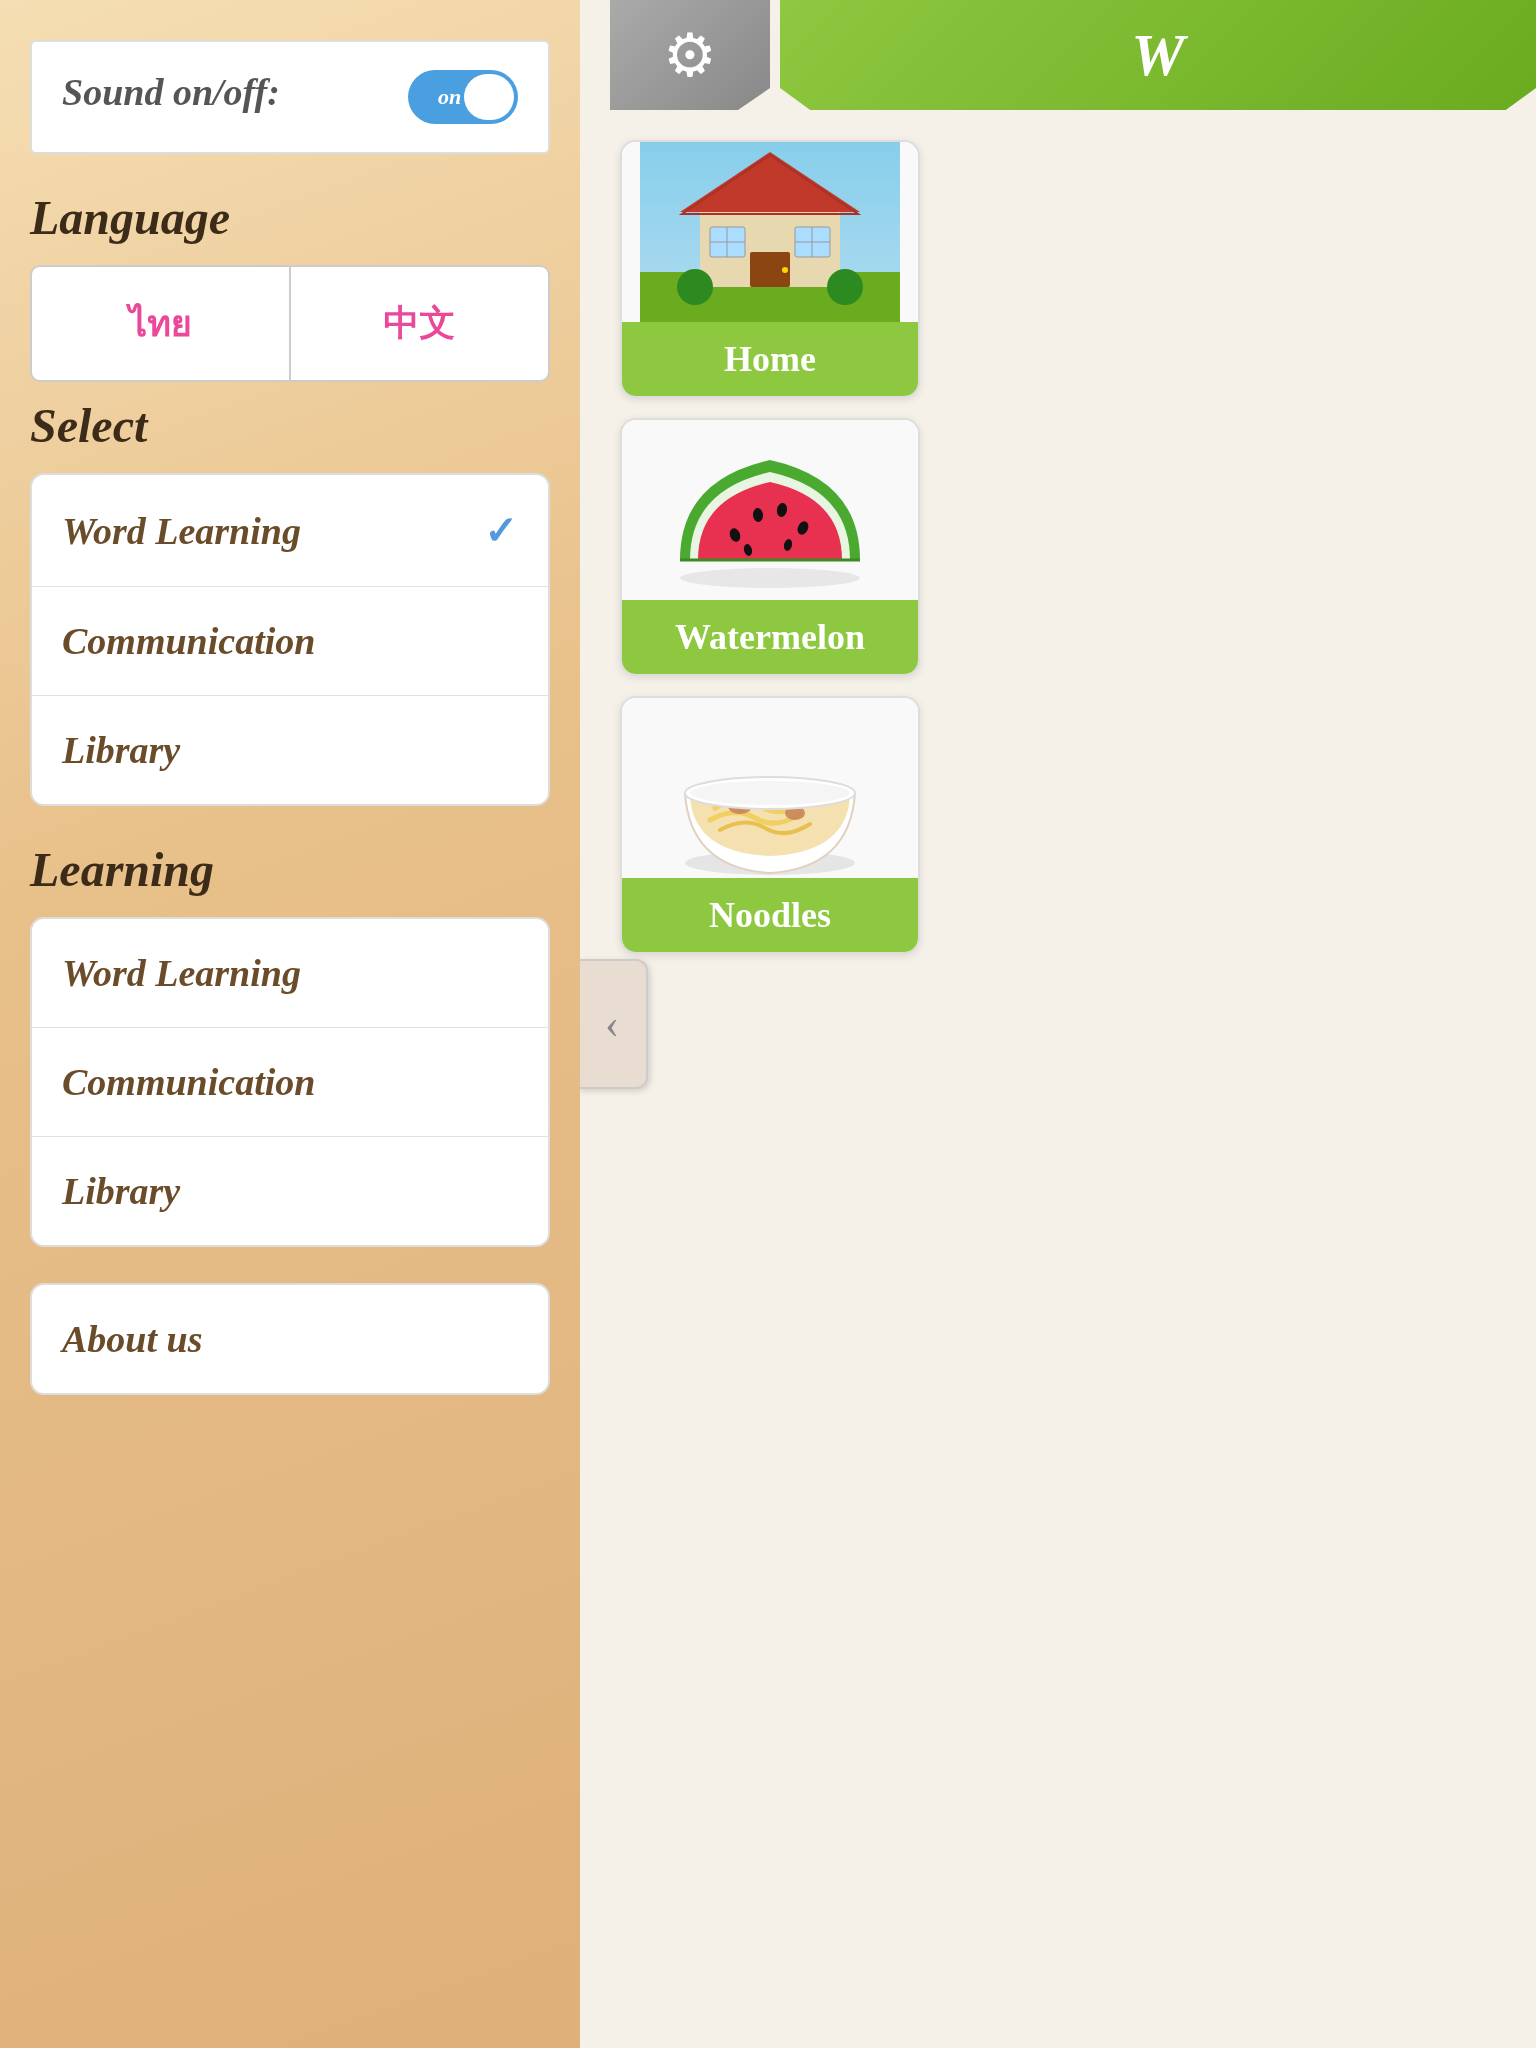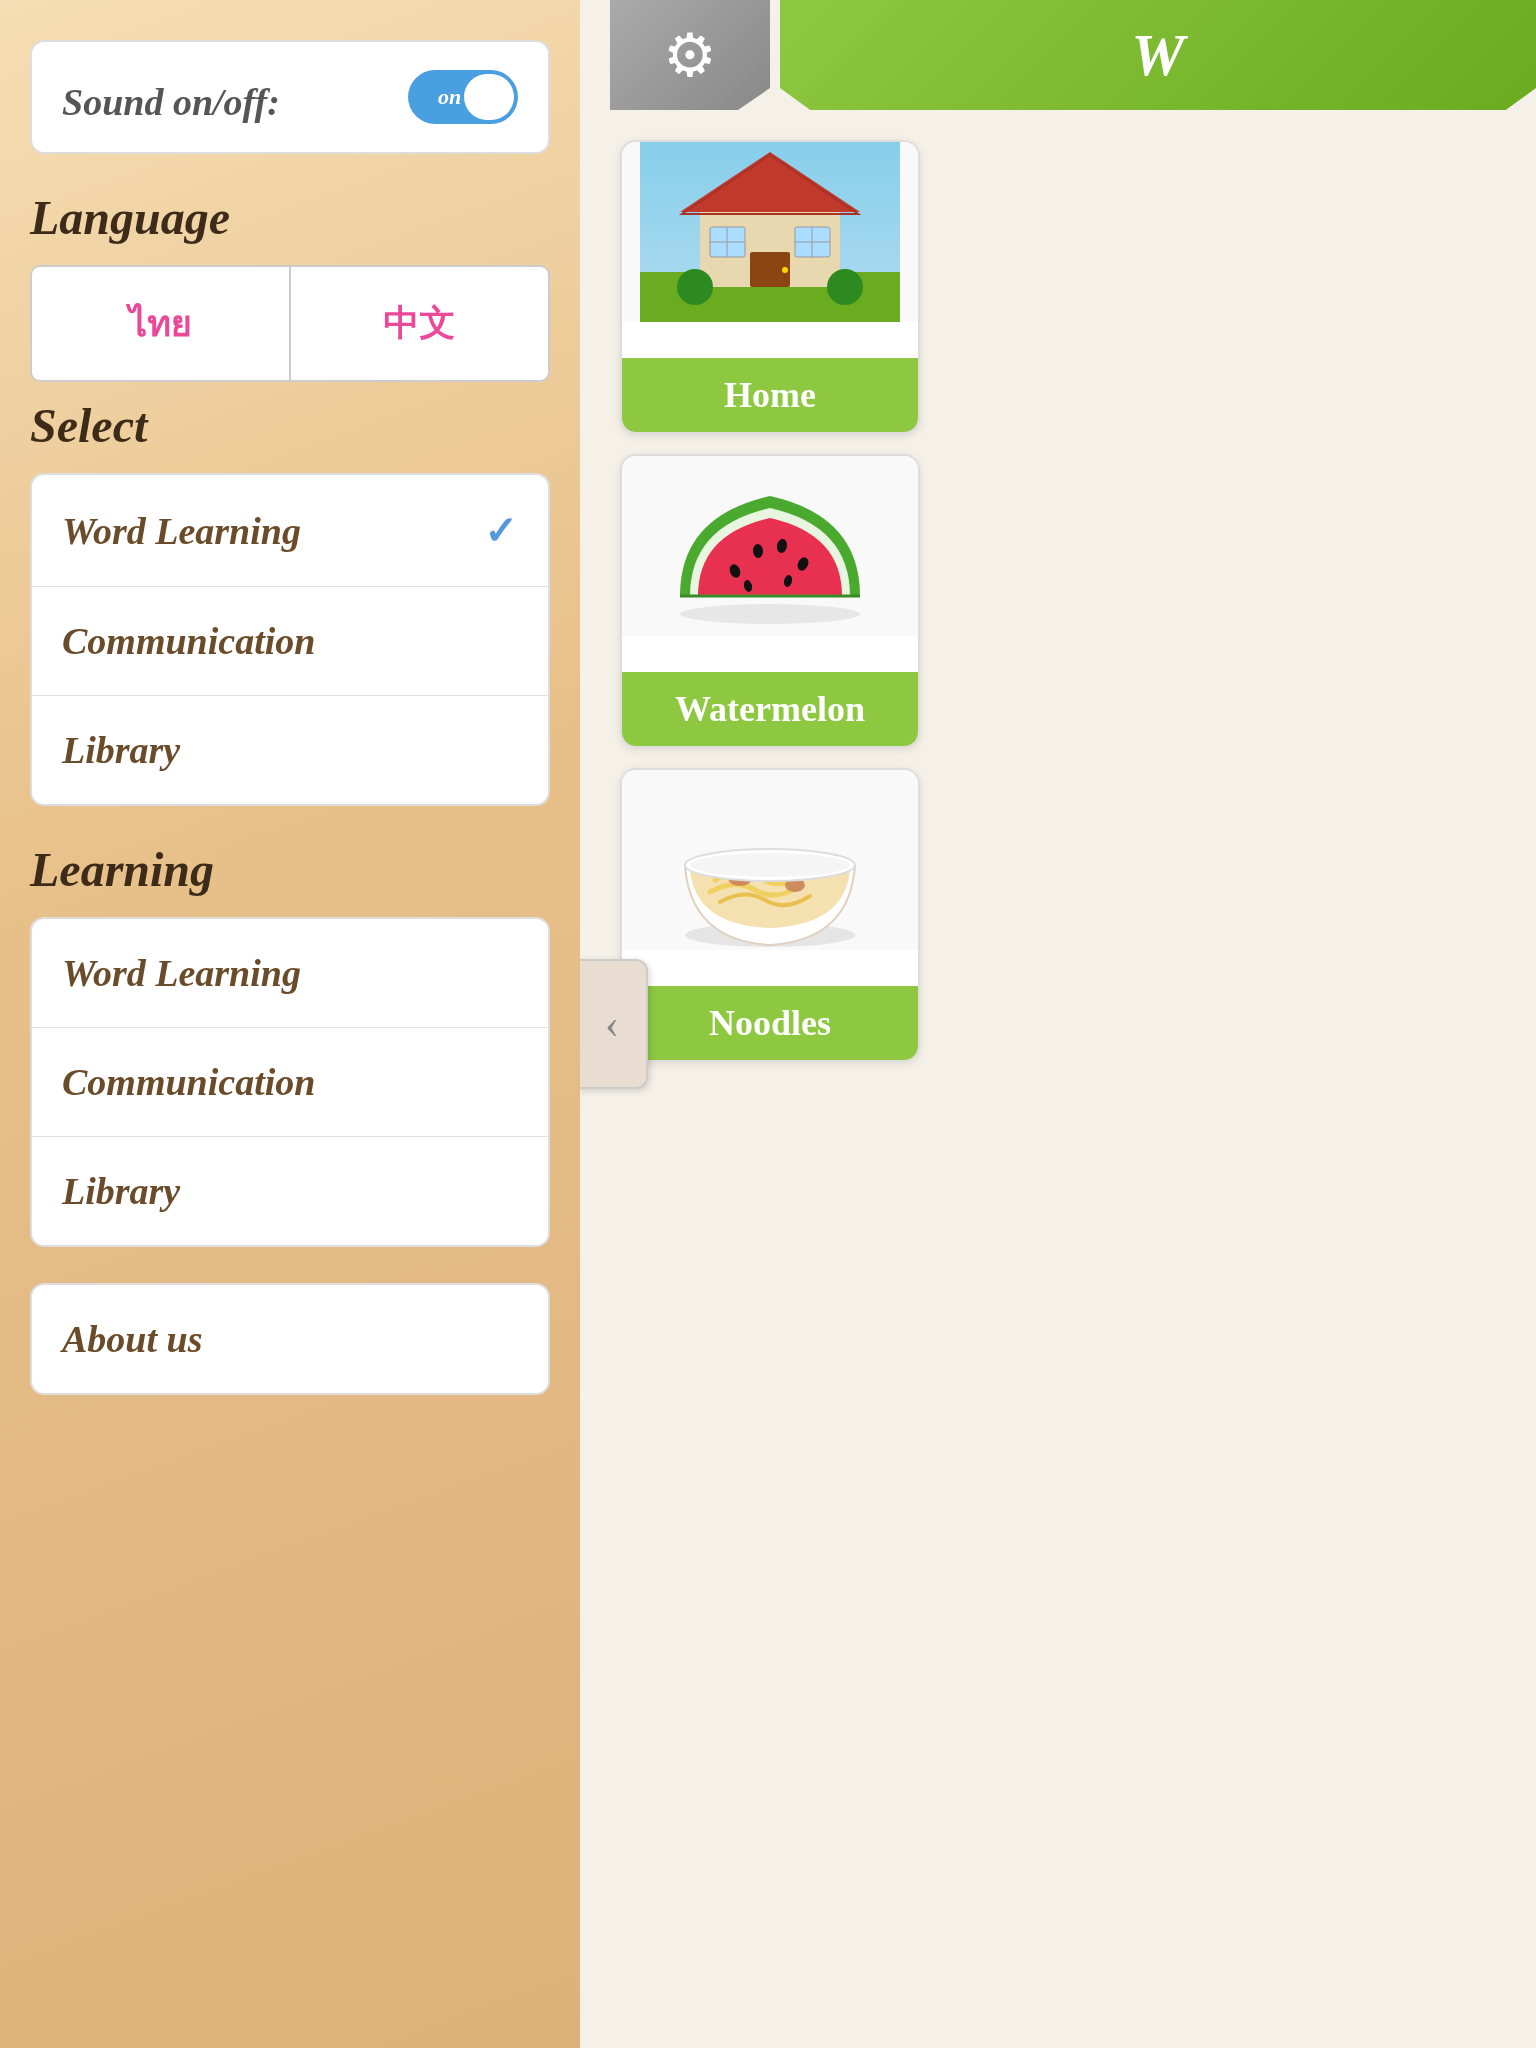--- a/index.html
+++ b/index.html
@@ -19,25 +19,25 @@
       width: 580px;
       height: 100%;
       background: linear-gradient(160deg, #f5deb3 0%, #e8c08a 40%, #deb07a 100%);
       padding: 40px 30px;
       overflow-y: auto;
     }
 
     
     .sound-row {
       background: white;
-      border-radius: 14px;
+      border-radius: 6px;
       border: 2px solid #ddd;
       padding: 28px 30px;
       display: flex;
-      align-items: flex-end;
+      align-items: flex-start;
       justify-content: space-between;
       margin-bottom: 36px;
     }
 
     .sound-label {
       font-size: 38px;
       font-style: italic;
       font-weight: bold;
       color: #555;
     }
@@ -257,21 +257,20 @@
       overflow: hidden;
     }
 
     .vocab-card-label {
       background: #8ec840;
       color: white;
       text-align: center;
       padding: 16px 10px;
       font-size: 36px;
       font-weight: bold;
-      margin-top: 36px;
     }
 
     
     .back-button {
       position: absolute;
       left: -2px;
       top: 50%;
       transform: translateY(-50%);
       width: 70px;
       height: 130px;

